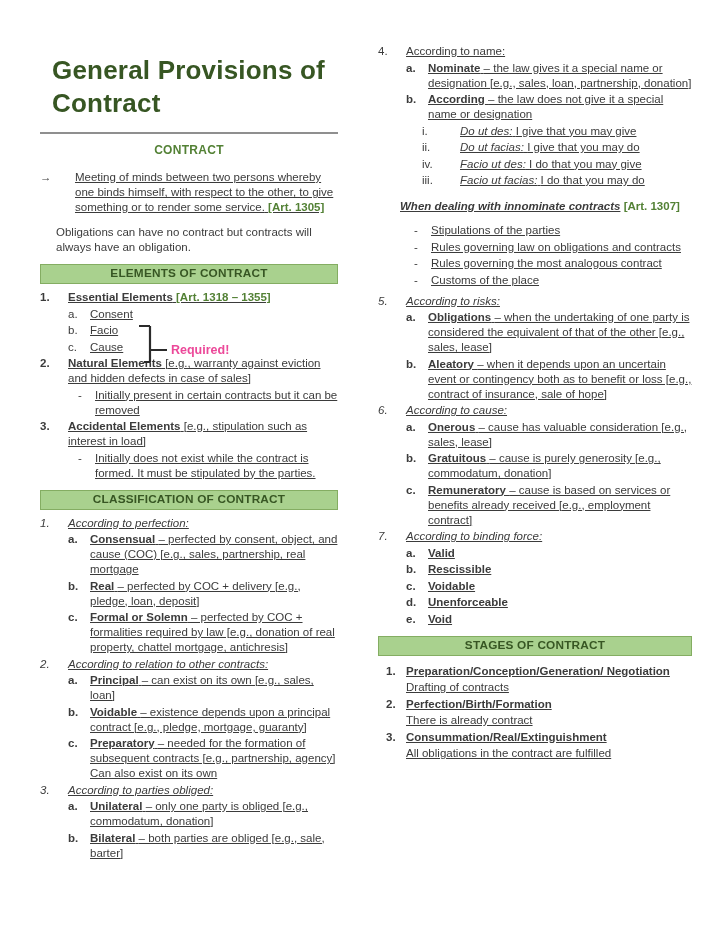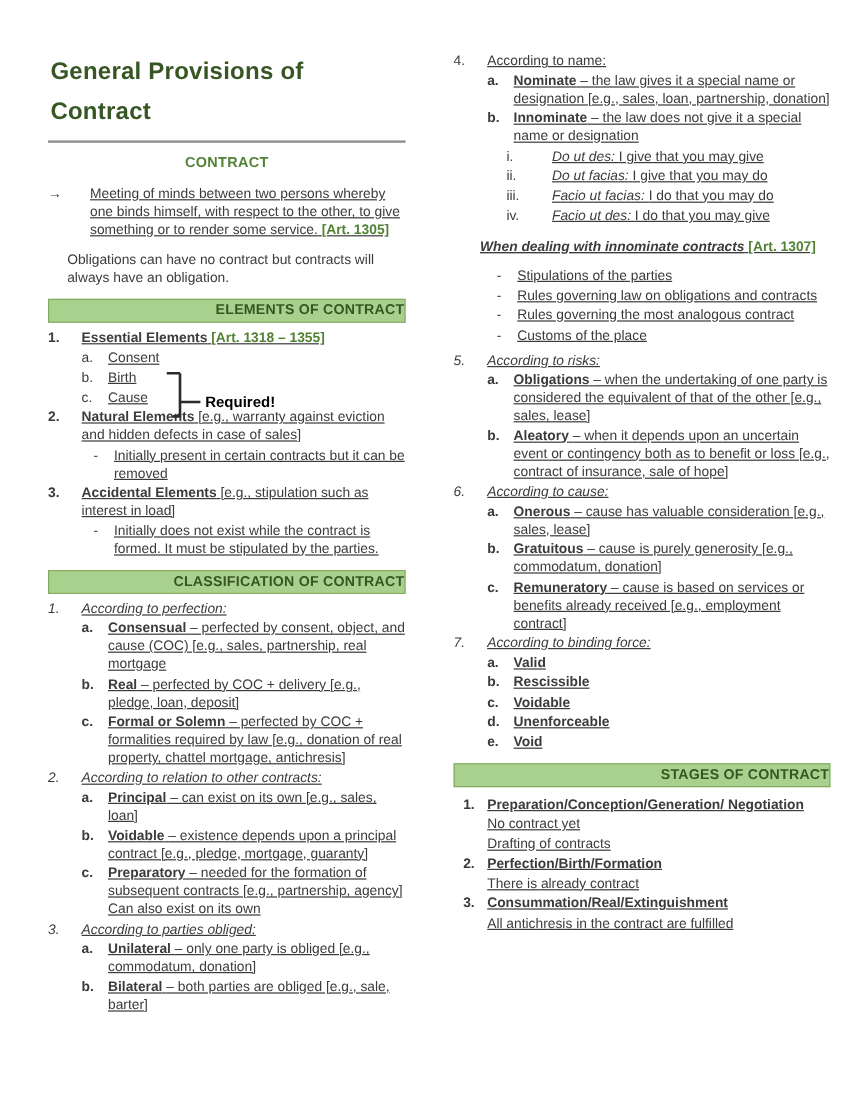--- a/index.html
+++ b/index.html
@@ -2,26 +2,26 @@
 <html><head>
 <meta charset="utf-8">
 <style>
   html,body{margin:0;padding:0;background:#e9e9e9;}
   .page{position:relative;width:720px;height:931px;background:#ffffff;overflow:hidden;
         font-family:"Liberation Sans",sans-serif;font-size:11.5px;line-height:15px;color:#3b3b3b;}
   .col{position:absolute;top:0;}
   .col-left{left:40px;top:42px;width:298px;}
   .col-right{left:378px;top:38px;width:314px;}
 
-  .doc-title{margin:2px;font-size:20px;line-height:33px;font-weight:bold;color:#375623;letter-spacing:.2px;}
+  .doc-title{margin:12px;font-size:26px;line-height:33px;font-weight:bold;color:#375623;letter-spacing:.2px;}
   .doc-title span{display:block;}
   .title-rule{border:none;border-top:2px solid #8f8f8f;margin:7px 0 0 0;}
   .sec-head{color:#538135;font-weight:bold;text-align:center;font-size:12px;margin-top:9px;letter-spacing:.3px;}
 
-  .banner{background:#a9d18e;border:1px solid #84ad62;color:#375623;font-weight:bold;text-align:right;
+  .banner{background:#a9d18e;border:1px solid #84ad62;color:#375623;font-weight:bold;text-align:center;
           font-size:11.8px;line-height:15px;padding:1px 0 2px;margin-top:9px;letter-spacing:.2px;}
 
   .r{display:flex;margin-top:1.5px;}
   .r:first-child{margin-top:0;}
   .ct{flex:1;text-decoration:underline;}
   .cn{flex:none;width:28px;}
   .cn.bold{font-weight:bold;}
   .num-row.it{font-style:italic;}
   .sub-row{margin-left:28px;}
   .cl{flex:none;width:22px;font-weight:bold;}
@@ -33,23 +33,23 @@
   .lat{font-style:italic;}
   .ref{color:#538135;font-weight:bold;text-align:right;}
 
   .def{display:flex;margin-top:12px;}
   .def .cn{width:35px;}
   .note-p{margin:10px 0 0 16px;}
 
   .elements-wrap{position:relative;margin-top:6px;}
   .groups{margin-top:6px;}
   .bracket{position:absolute;left:97px;top:34px;}
-  .required{position:absolute;left:131px;top:53px;color:#000000;font-weight:bold;font-size:12.5px;}
-
-  .innom-note{margin-top:11px;text-indent:22px;text-decoration:underline;}
+  .required{position:absolute;left:131px;top:53px;color:#ec4899;font-weight:bold;font-size:12.5px;}
+
+  .innom-note{margin-top:11px;text-indent:22px;}
   .innom-phrase{font-style:italic;font-weight:bold;text-decoration:underline;}
   .note-dashes{margin-top:9px;}
   .note-dashes .dash-row{margin-left:36px;}
 
   .stages{margin-top:8px;}
   .stage-num-row{margin-left:8px;}
   .stage-num-row .cn{width:20px;font-weight:bold;}
   .stage-title{font-weight:bold;white-space:nowrap;}
   .stage-line{margin-left:28px;}
 </style>
@@ -81,21 +81,21 @@
           <div class="r num-row">
             <span class="cn bold">1.</span>
             <div class="ct"><b>Essential Elements</b> <span class="ref">[Art. 1318 – 1355]</span></div>
           </div>
           <div class="r sub-row">
             <span class="cl plain">a.</span>
             <span class="ct">Consent</span>
           </div>
           <div class="r sub-row">
             <span class="cl plain">b.</span>
-            <span class="ct">Birth</span>
+            <span class="ct">Facio</span>
           </div>
           <div class="r sub-row">
             <span class="cl plain">c.</span>
             <span class="ct">Cause</span>
           </div>
           <div class="r num-row">
             <span class="cn bold">2.</span>
             <div class="ct"><b>Natural Elements</b> <span>[e.g., warranty against eviction and hidden defects in case of sales]</span></div>
           </div>
           <div class="r dash-row">
@@ -171,37 +171,37 @@
         <div class="r num-row">
           <span class="cn">4.</span>
           <span class="ct">According to name:</span>
         </div>
         <div class="r sub-row">
           <span class="cl">a.</span>
           <div class="ct"><b>Nominate</b> <span>– the law gives it a special name or designation [e.g., sales, loan, partnership, donation]</span></div>
         </div>
         <div class="r sub-row">
           <span class="cl">b.</span>
-          <div class="ct"><b>Innominate</b> <span>– the law does not give it a special name or designation</span></div>
+          <div class="ct"><b>According</b> <span>– the law does not give it a special name or designation</span></div>
         </div>
         <div class="r roman-row">
           <span class="cr">i.</span>
           <div class="ct"><i class="lat">Do ut des:</i> <span>I give that you may give</span></div>
         </div>
         <div class="r roman-row">
           <span class="cr">ii.</span>
           <div class="ct"><i class="lat">Do ut facias:</i> <span>I give that you may do</span></div>
         </div>
         <div class="r roman-row">
+          <span class="cr">iv.</span>
+          <div class="ct"><i class="lat">Facio ut des:</i> <span>I do that you may give</span></div>
+        </div>
+        <div class="r roman-row">
           <span class="cr">iii.</span>
           <div class="ct"><i class="lat">Facio ut facias:</i> <span>I do that you may do</span></div>
-        </div>
-        <div class="r roman-row">
-          <span class="cr">iv.</span>
-          <div class="ct"><i class="lat">Facio ut des:</i> <span>I do that you may give</span></div>
         </div>
       </div>
 
     <div class="innom-note"><span class="innom-phrase">When dealing with innominate contracts</span> <span class="ref">[Art. 1307]</span></div>
 
     <div id="note-dashes" class="note-dashes">
         <div class="r dash-row">
           <span class="cd">-</span>
           <span class="ct">Stipulations of the parties</span>
         </div>
@@ -274,35 +274,32 @@
         </div>
       </div>
 
     <div class="banner">STAGES OF CONTRACT</div>
     <div id="stages-list" class="stages">
         <div class="r num-row stage-num-row">
           <span class="cn">1.</span>
           <span class="ct stage-title">Preparation/Conception/Generation/ Negotiation</span>
         </div>
         <div class="r stage-line">
-          <span class="ct">No contract yet</span>
-        </div>
-        <div class="r stage-line">
           <span class="ct">Drafting of contracts</span>
         </div>
         <div class="r num-row stage-num-row">
           <span class="cn">2.</span>
           <span class="ct stage-title">Perfection/Birth/Formation</span>
         </div>
         <div class="r stage-line">
           <span class="ct">There is already contract</span>
         </div>
         <div class="r num-row stage-num-row">
           <span class="cn">3.</span>
           <span class="ct stage-title">Consummation/Real/Extinguishment</span>
         </div>
         <div class="r stage-line">
-          <span class="ct">All antichresis in the contract are fulfilled</span>
+          <span class="ct">All obligations in the contract are fulfilled</span>
         </div>
       </div>
   </div>
 
 </div>
 
 </body></html>

